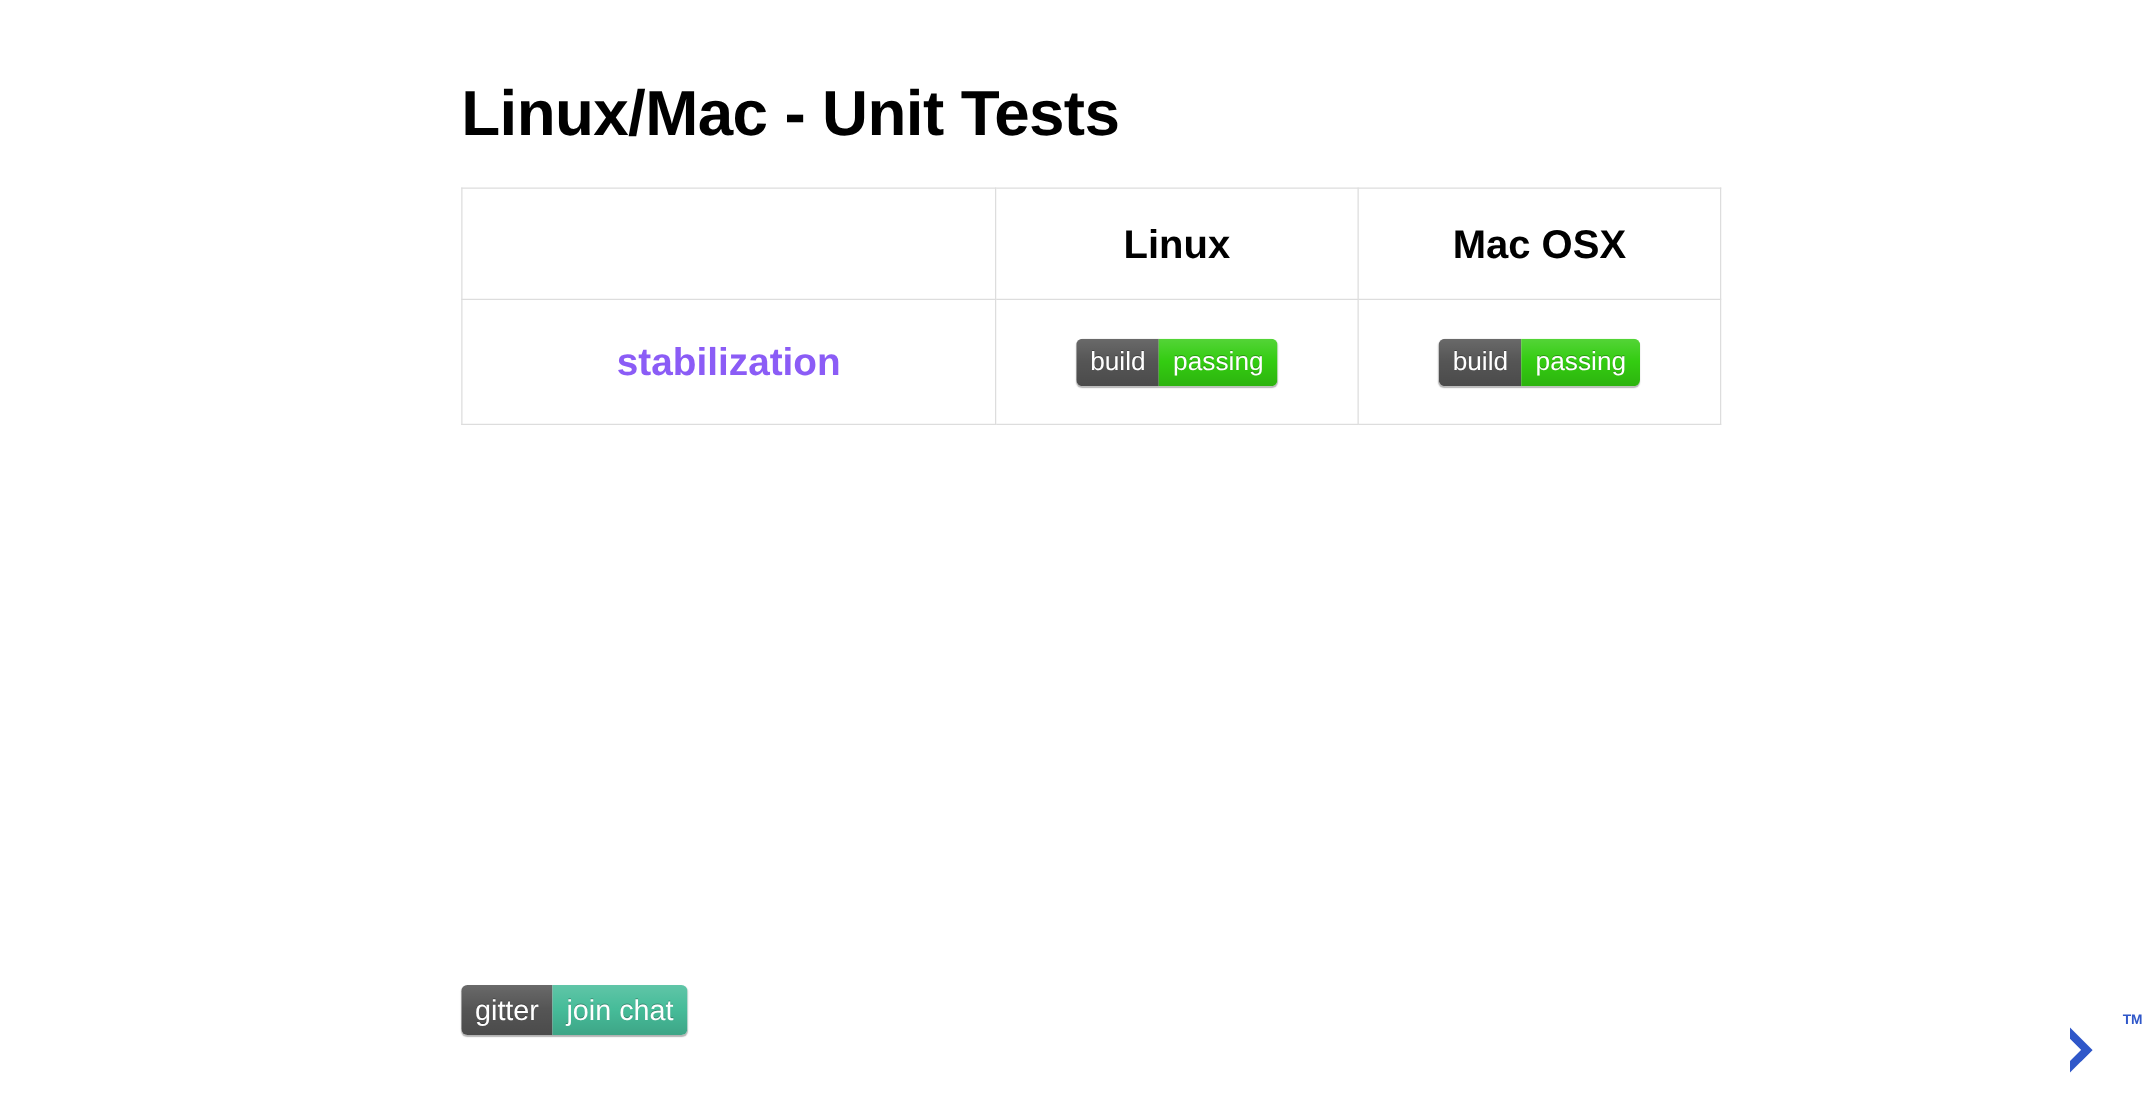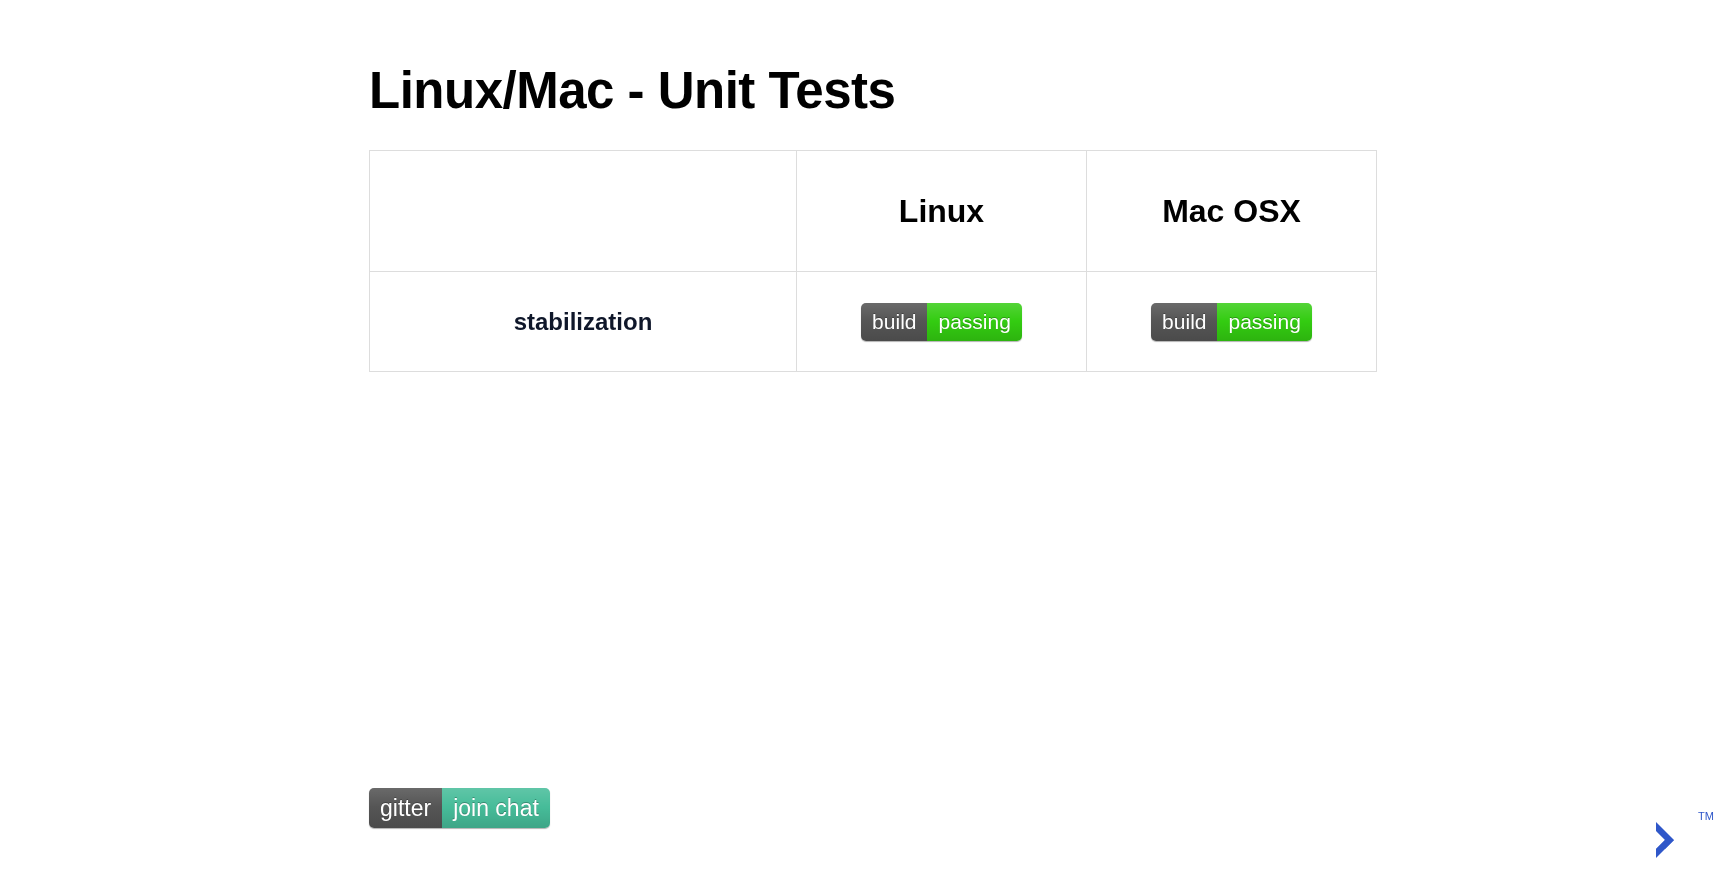--- a/index.html
+++ b/index.html
@@ -42,21 +42,21 @@
     left: 357px;
     top: 150px;
     border-collapse: collapse;
     table-layout: fixed;
     background: #ffffff;
   }
   .status-table td, .status-table th {
     border: 1px solid #dddddd;
     text-align: center;
     vertical-align: middle;
-    padding: 16px;
+    padding: 0;
     margin: 0;
   }
   .col-branch { width: 427px; }
   .col-os     { width: 290px; }
 
   .status-table thead th {
     height: 88px;
     font-size: 32px;
     font-weight: bold;
     color: #000000;
@@ -64,23 +64,23 @@
   }
   .status-table thead th.blank-head {
     background: #ffffff;
   }
 
   .status-table tbody tr { height: 100px; }
   .status-table tbody tr.row-odd  td { background: #ffffff; }
   .status-table tbody tr.row-even td { background: #f7f7f7; }
 
   .branch-name {
-    font-size: 24px;
-    font-weight: bold;
-    color: #0f172a;
+    font-size: 31px;
+    font-weight: bold;
+    color: #8b5cf6;
     white-space: nowrap;
   }
 
   .badge-cell {
     text-align: center;
   }
 
   
   .badge {
     display: inline-flex;
@@ -126,20 +126,21 @@
     font-size: 23px;
   }
 
   
   .watermark {
     position: absolute;
     right: 18px;
     bottom: 14px;
     width: 78px;
     height: 58px;
+    font-weight: bold;
   }
   .watermark .tm {
     position: absolute;
     right: 0;
     top: 2px;
     font-size: 11px;
     color: #2f57c9;
     font-family: "Liberation Sans", sans-serif;
   }
   .watermark svg { position: absolute; left: 6px; top: 10px; }

